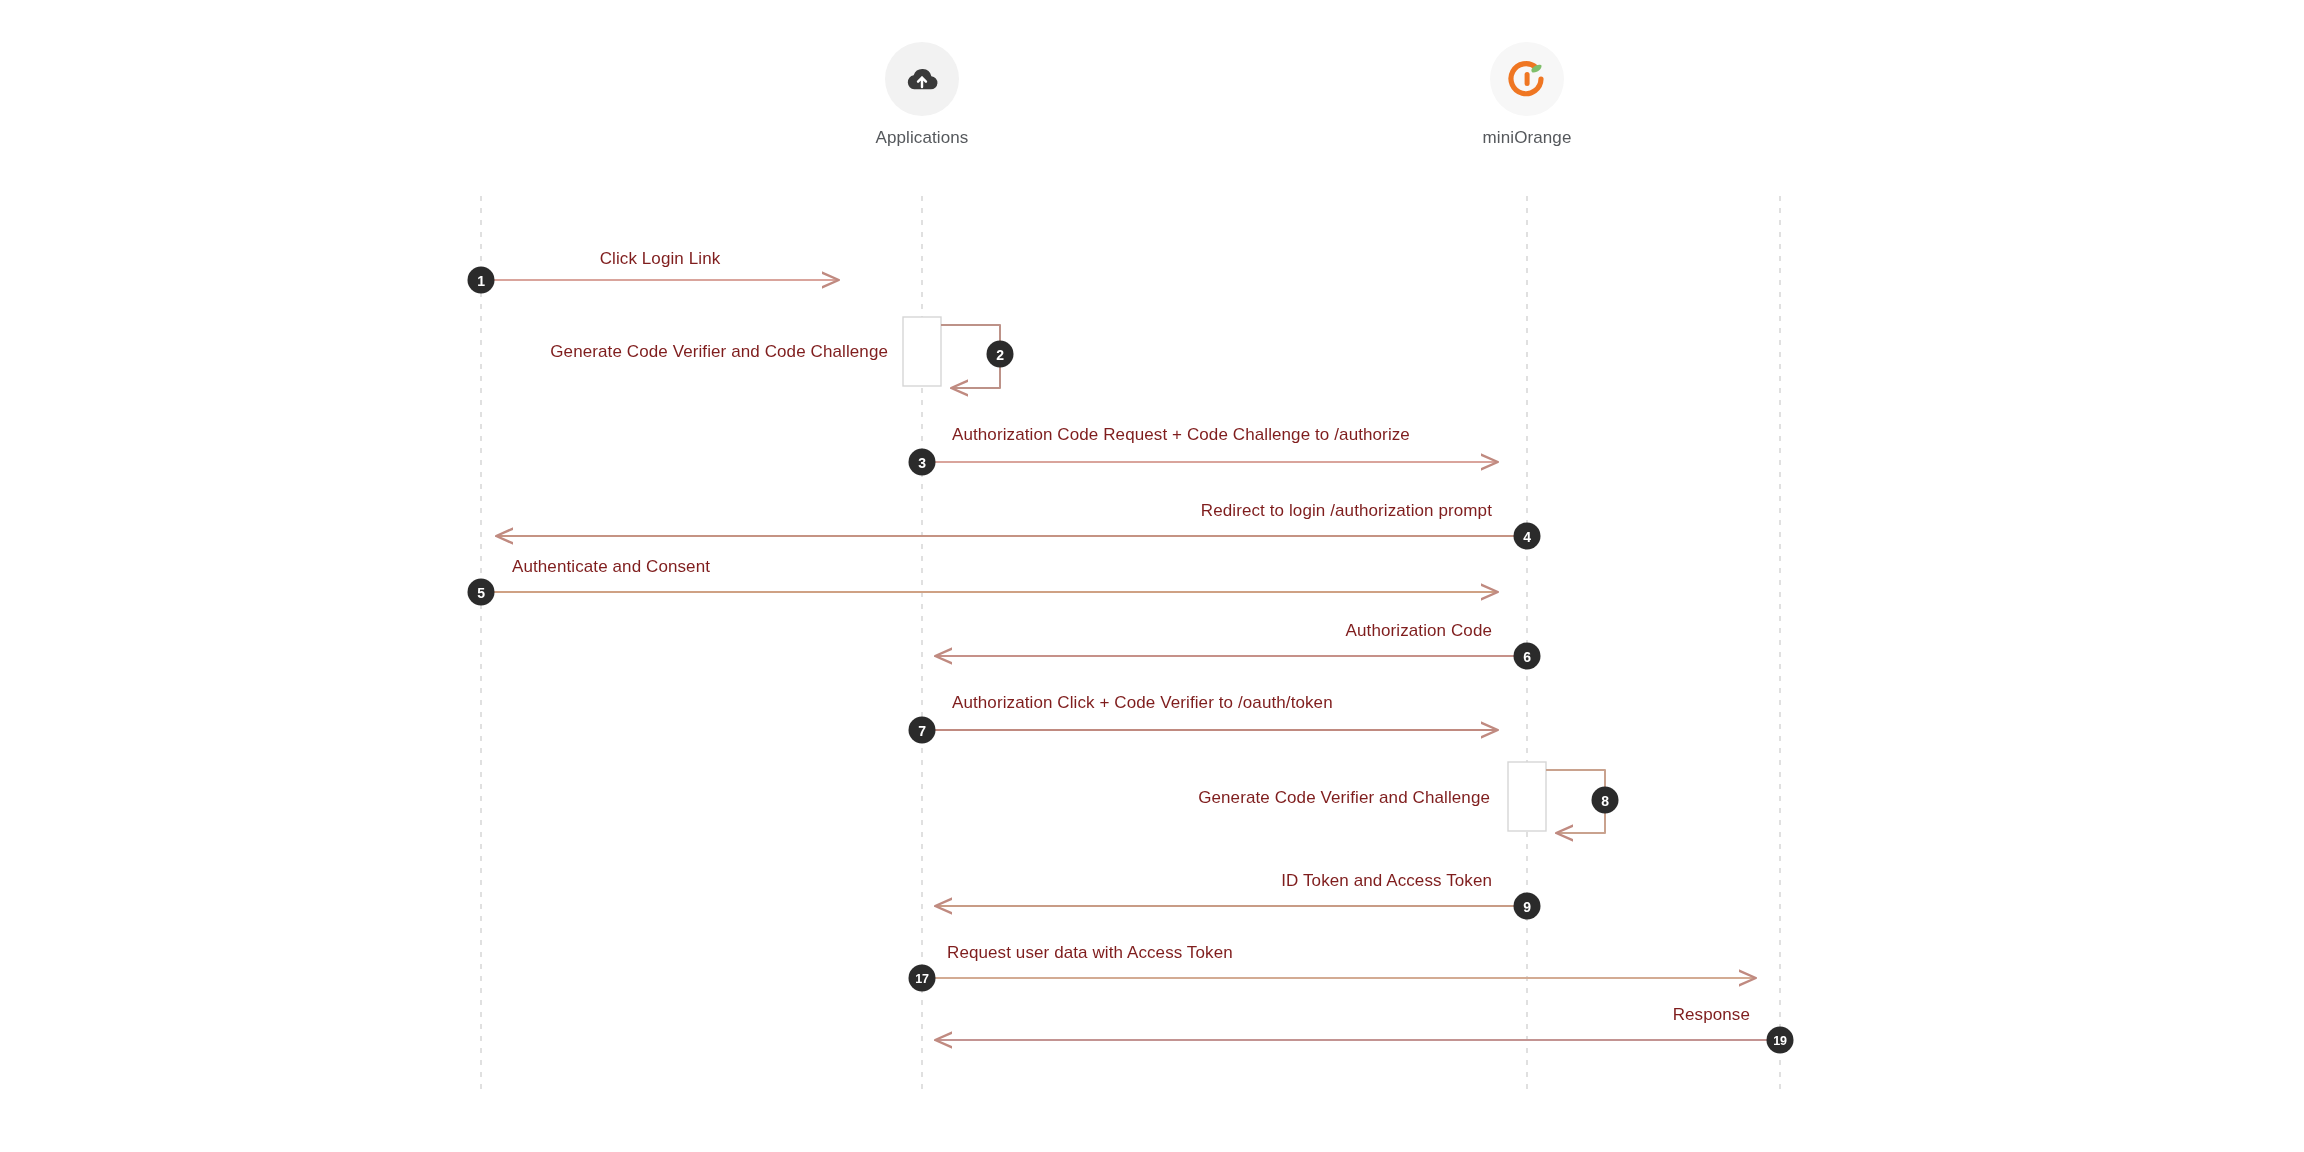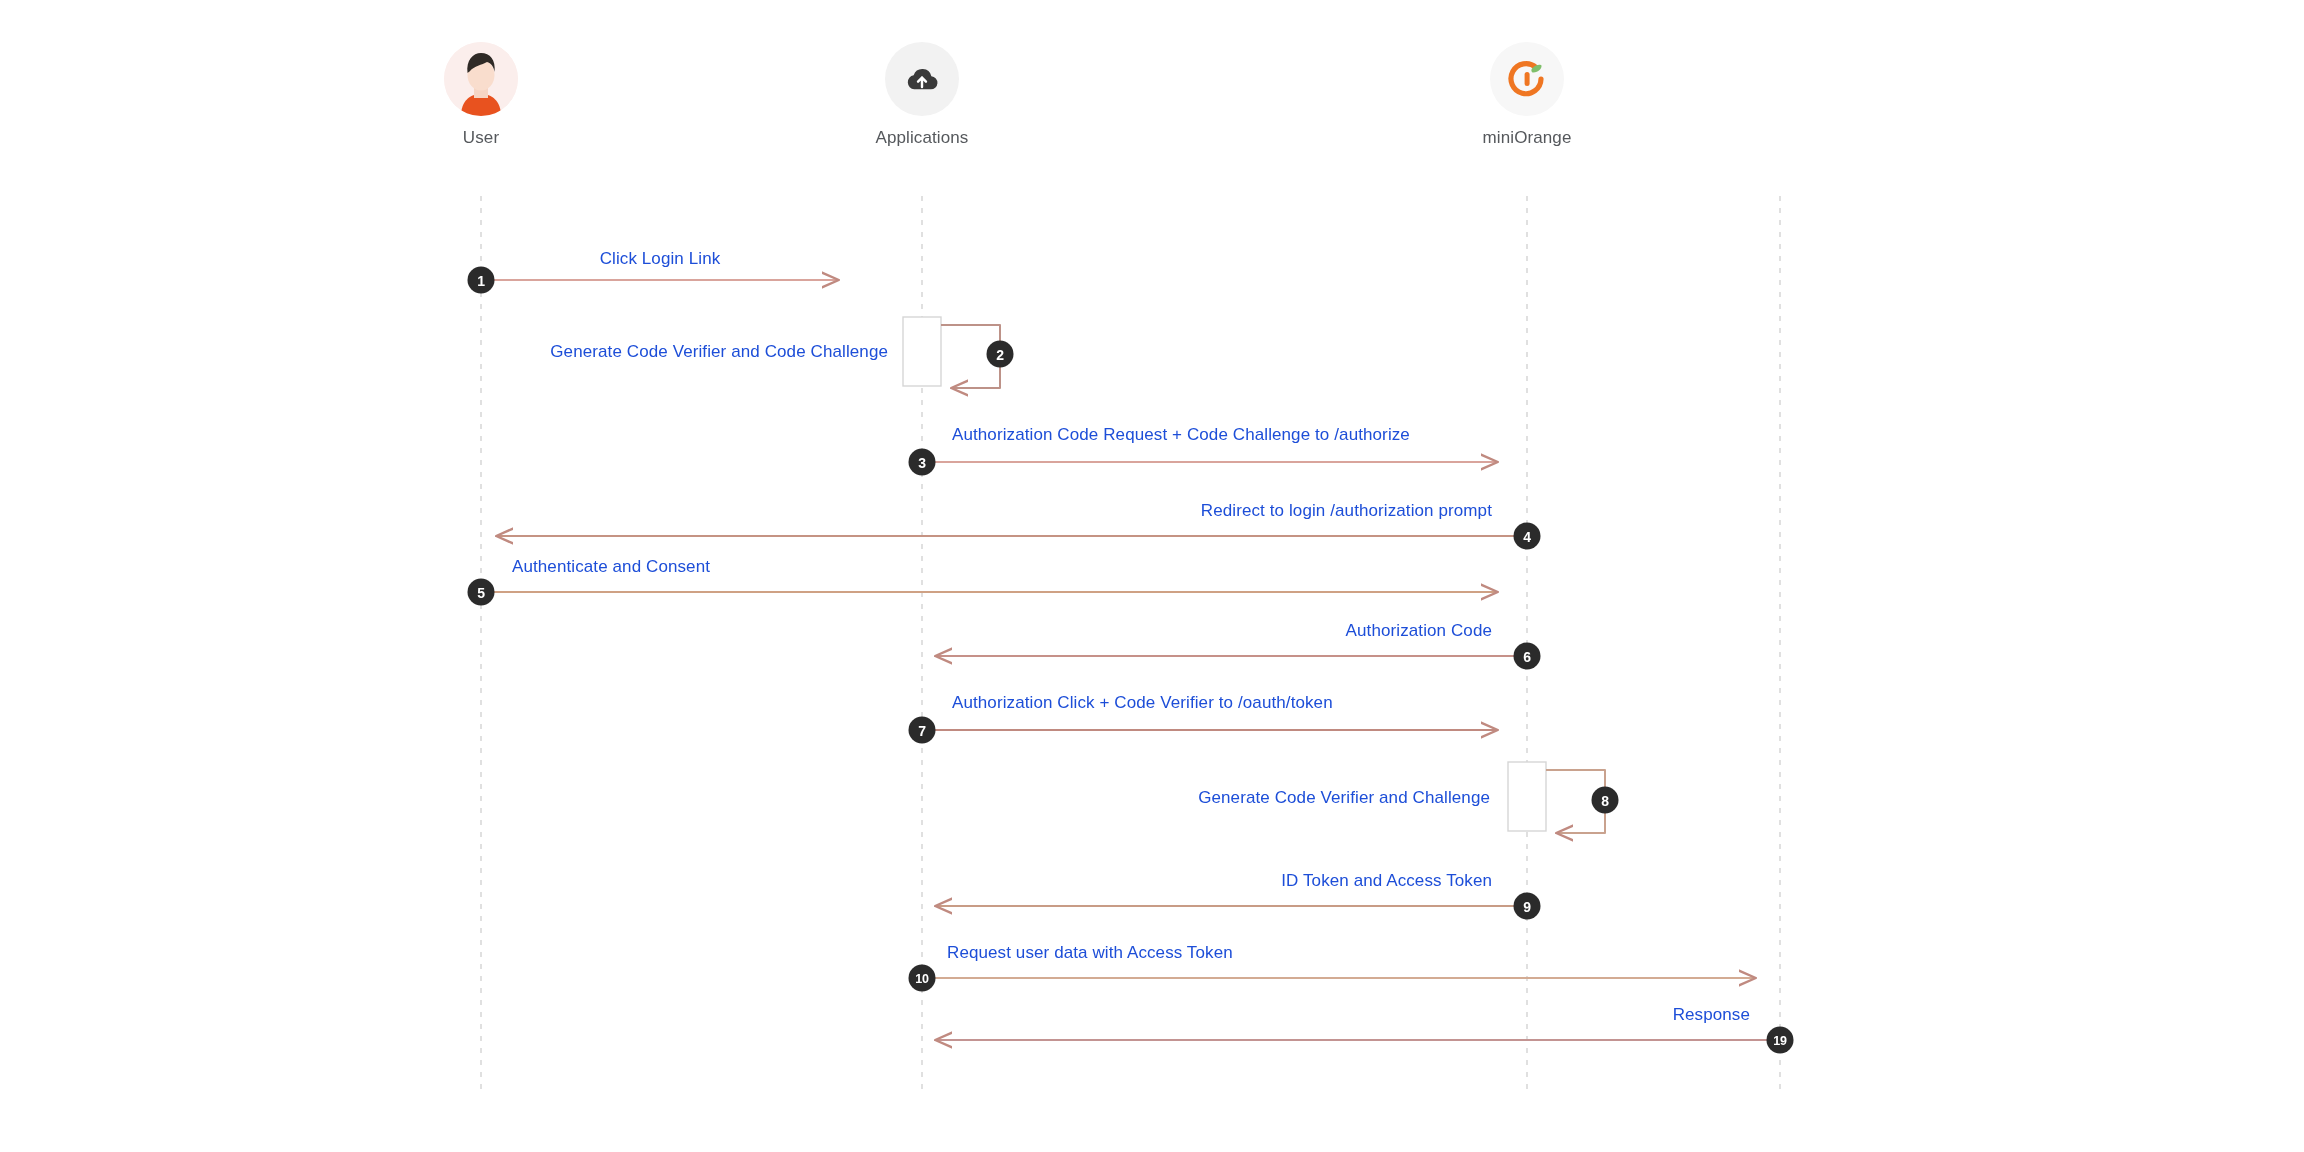--- a/index.html
+++ b/index.html
@@ -52,21 +52,21 @@
     overflow: hidden;
   }
   
   .gray-circle { background: #f2f2f2; }
   .orange-circle { background: #f7f7f7; }
 
   
   .msg-label {
     position: absolute;
     font-size: 17px;
-    color: #1d4ed8;
+    color: #7f1d1d;
     white-space: nowrap;
     letter-spacing: 0.1px;
   }
   .msg-label.right { transform: translateX(-100%); }
   .msg-label.center { transform: translateX(-50%); }
 
   
   .badge {
     position: absolute;
     width: 27px;
@@ -124,39 +124,20 @@
     <rect x="1508" y="762" width="38" height="69" fill="#ffffff" stroke="#d6d6d6" stroke-width="1.4"></rect>
     <path d="M1546,770 L1605,770 L1605,833 L1557,833" fill="none" stroke="#c9a28e" stroke-width="2" stroke-linejoin="round" marker-end="url(#arrow-left)"></path>
 
     <line x1="1527" y1="906" x2="936" y2="906" stroke="#c89c86" stroke-width="2" marker-end="url(#arrow-left)"></line>
 
     <line x1="922" y1="978" x2="1755" y2="978" stroke="#d3ab93" stroke-width="2" marker-end="url(#arrow-right)"></line>
 
     <line x1="1780" y1="1040" x2="936" y2="1040" stroke="#c39492" stroke-width="2" marker-end="url(#arrow-left)"></line>
   </svg>
 
-  <div class="actor" style="left:481px; top:42px;">
-    <div class="actor-icon-wrap avatar-circle">
-      <svg width="74" height="74" viewBox="0 0 74 74" xmlns="http://www.w3.org/2000/svg">
-        <circle cx="37" cy="37" r="37" fill="#fbeeec"></circle>
-        <g>
-
-          <path d="M17,74 C17,59 26,52 37,52 C48,52 57,59 57,74 Z" fill="#e8521f"></path>
-
-          <path d="M30,45 L44,45 L44,56 L30,56 Z" fill="#f6d5c4"></path>
-
-          <ellipse cx="37" cy="33" rx="13.5" ry="15.5" fill="#f9ddcd"></ellipse>
-
-          <path d="M23.5,31 C22,18 29,11 37,11 C46,11 52,18 50.5,30
-                   C50,25 47,21 43,20 C38,23 30,24 26,29 C25,30 24,30.5 23.5,31 Z" fill="#2f2a26"></path>
-        </g>
-      </svg>
-    </div>
-    <div class="actor-label">User</div>
-  </div>
 
   <div class="actor" style="left:1527px; top:42px;">
     <div class="actor-icon-wrap orange-circle">
       <svg width="48" height="48" viewBox="0 0 48 48" xmlns="http://www.w3.org/2000/svg">
 
         <path d="M33,12.5 A15,15 0 1 0 38,24" fill="none" stroke="#ef7622" stroke-width="5.2" stroke-linecap="round"></path>
 
         <rect x="21.6" y="17" width="5" height="14" rx="2.5" fill="#ef7622"></rect>
 
         <path d="M29,13.5 C33,9 38,9.5 38.5,10.5 C39,13.5 35,18 29.5,17.5
@@ -202,16 +183,16 @@
 
   <div class="badge" style="left:481px;  top:280px;">1</div>
   <div class="badge" style="left:1000px; top:354px;">2</div>
   <div class="badge" style="left:922px;  top:462px;">3</div>
   <div class="badge" style="left:1527px; top:536px;">4</div>
   <div class="badge" style="left:481px;  top:592px;">5</div>
   <div class="badge" style="left:1527px; top:656px;">6</div>
   <div class="badge" style="left:922px;  top:730px;">7</div>
   <div class="badge" style="left:1605px; top:800px;">8</div>
   <div class="badge" style="left:1527px; top:906px;">9</div>
-  <div class="badge wide" style="left:922px;  top:978px;">10</div>
+  <div class="badge wide" style="left:922px;  top:978px;">17</div>
   <div class="badge wide" style="left:1780px; top:1040px;">19</div>
 
 </div>
 
 </body></html>

